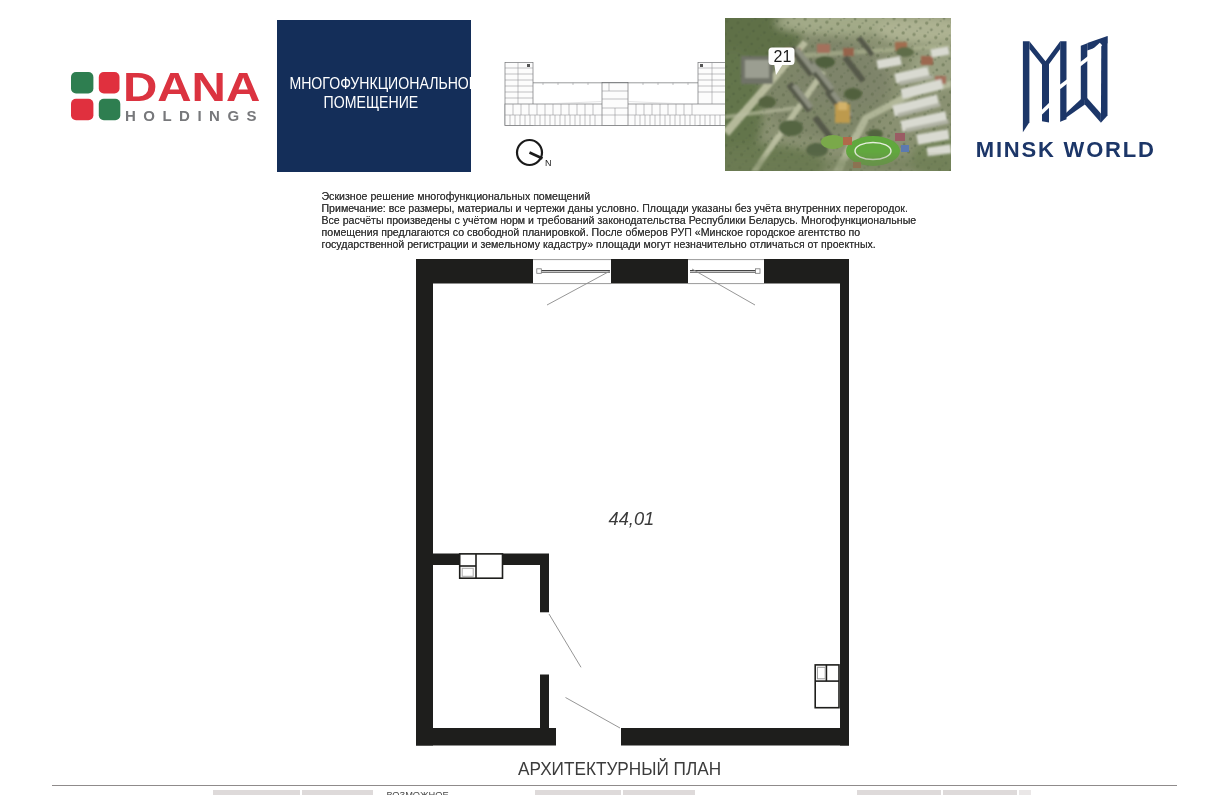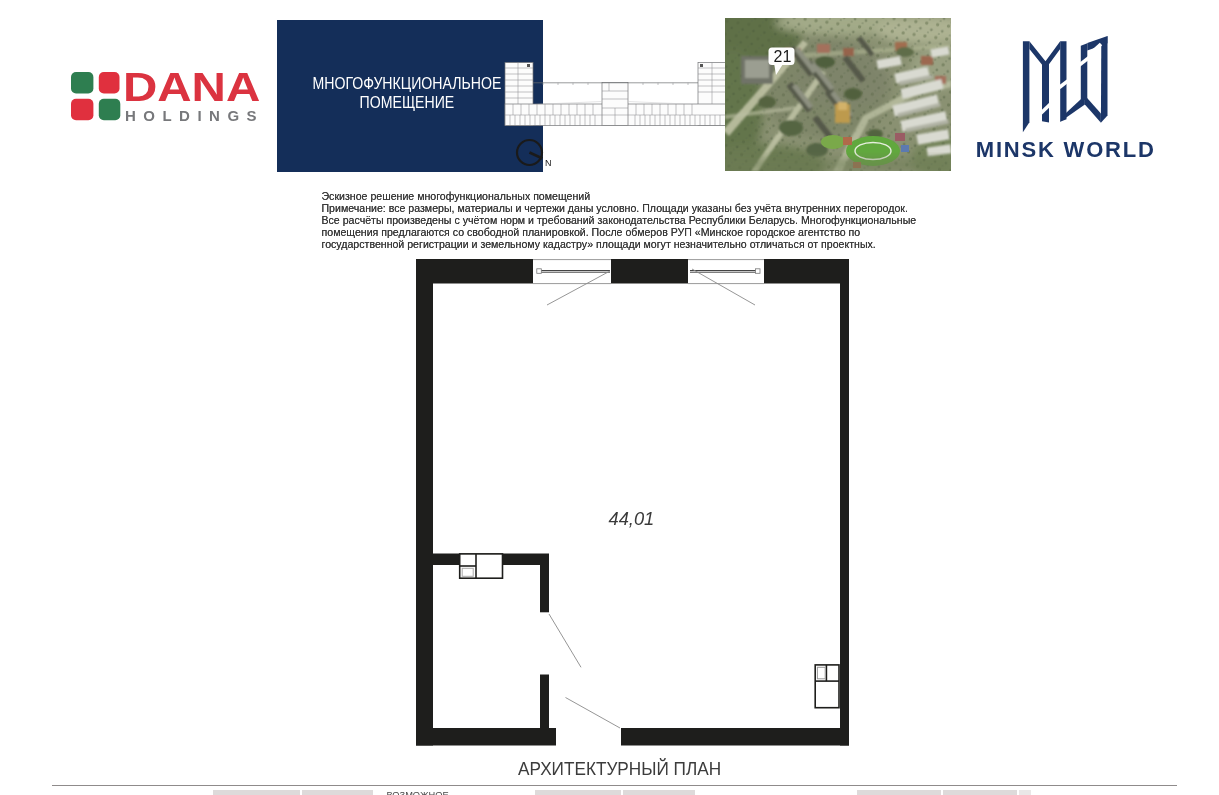--- a/index.html
+++ b/index.html
@@ -20,21 +20,21 @@
 
   <rect x="33.8" y="32.8" width="21.5" height="21.5" rx="5" fill="#2e7e50"></rect>
 
   <g transform="translate(57.9,35.4) scale(1.16,1)">
     <text x="0" y="0" font-family="Liberation Sans, sans-serif" font-weight="bold" font-size="41" fill="#db3340">DANA</text>
   </g>
 
   <text x="59.9" y="54.5" font-family="Liberation Sans, sans-serif" font-weight="bold" font-size="15" letter-spacing="7.5" fill="#77787b">HOLDINGS</text>
 </svg>
 
-<div class="abs" style="left:276.6px;top:19.6px;width:266px;height:152.7px;background:#142e59;color:#fff;text-align:center;font-size:16.2px;line-height:18.9px;">
+<div class="abs" style="left:276.6px;top:19.6px;width:194px;height:152.7px;background:#142e59;color:#fff;text-align:center;font-size:16.2px;line-height:18.9px;">
   <div style="padding-top:54.5px;padding-right:7px;transform:scaleX(0.872);">МНОГОФУНКЦИОНАЛЬНОЕ<br>ПОМЕЩЕНИЕ</div>
 </div>
 
 <svg class="abs" style="left:503px;top:58px;" width="225" height="72" viewBox="0 0 225 72">
   <g stroke="#737477" stroke-width="0.7" fill="#fcfcfc">
 
     <rect x="2" y="4.5" width="28" height="63"></rect>
 
     <rect x="195" y="4.5" width="28" height="63"></rect>
 

